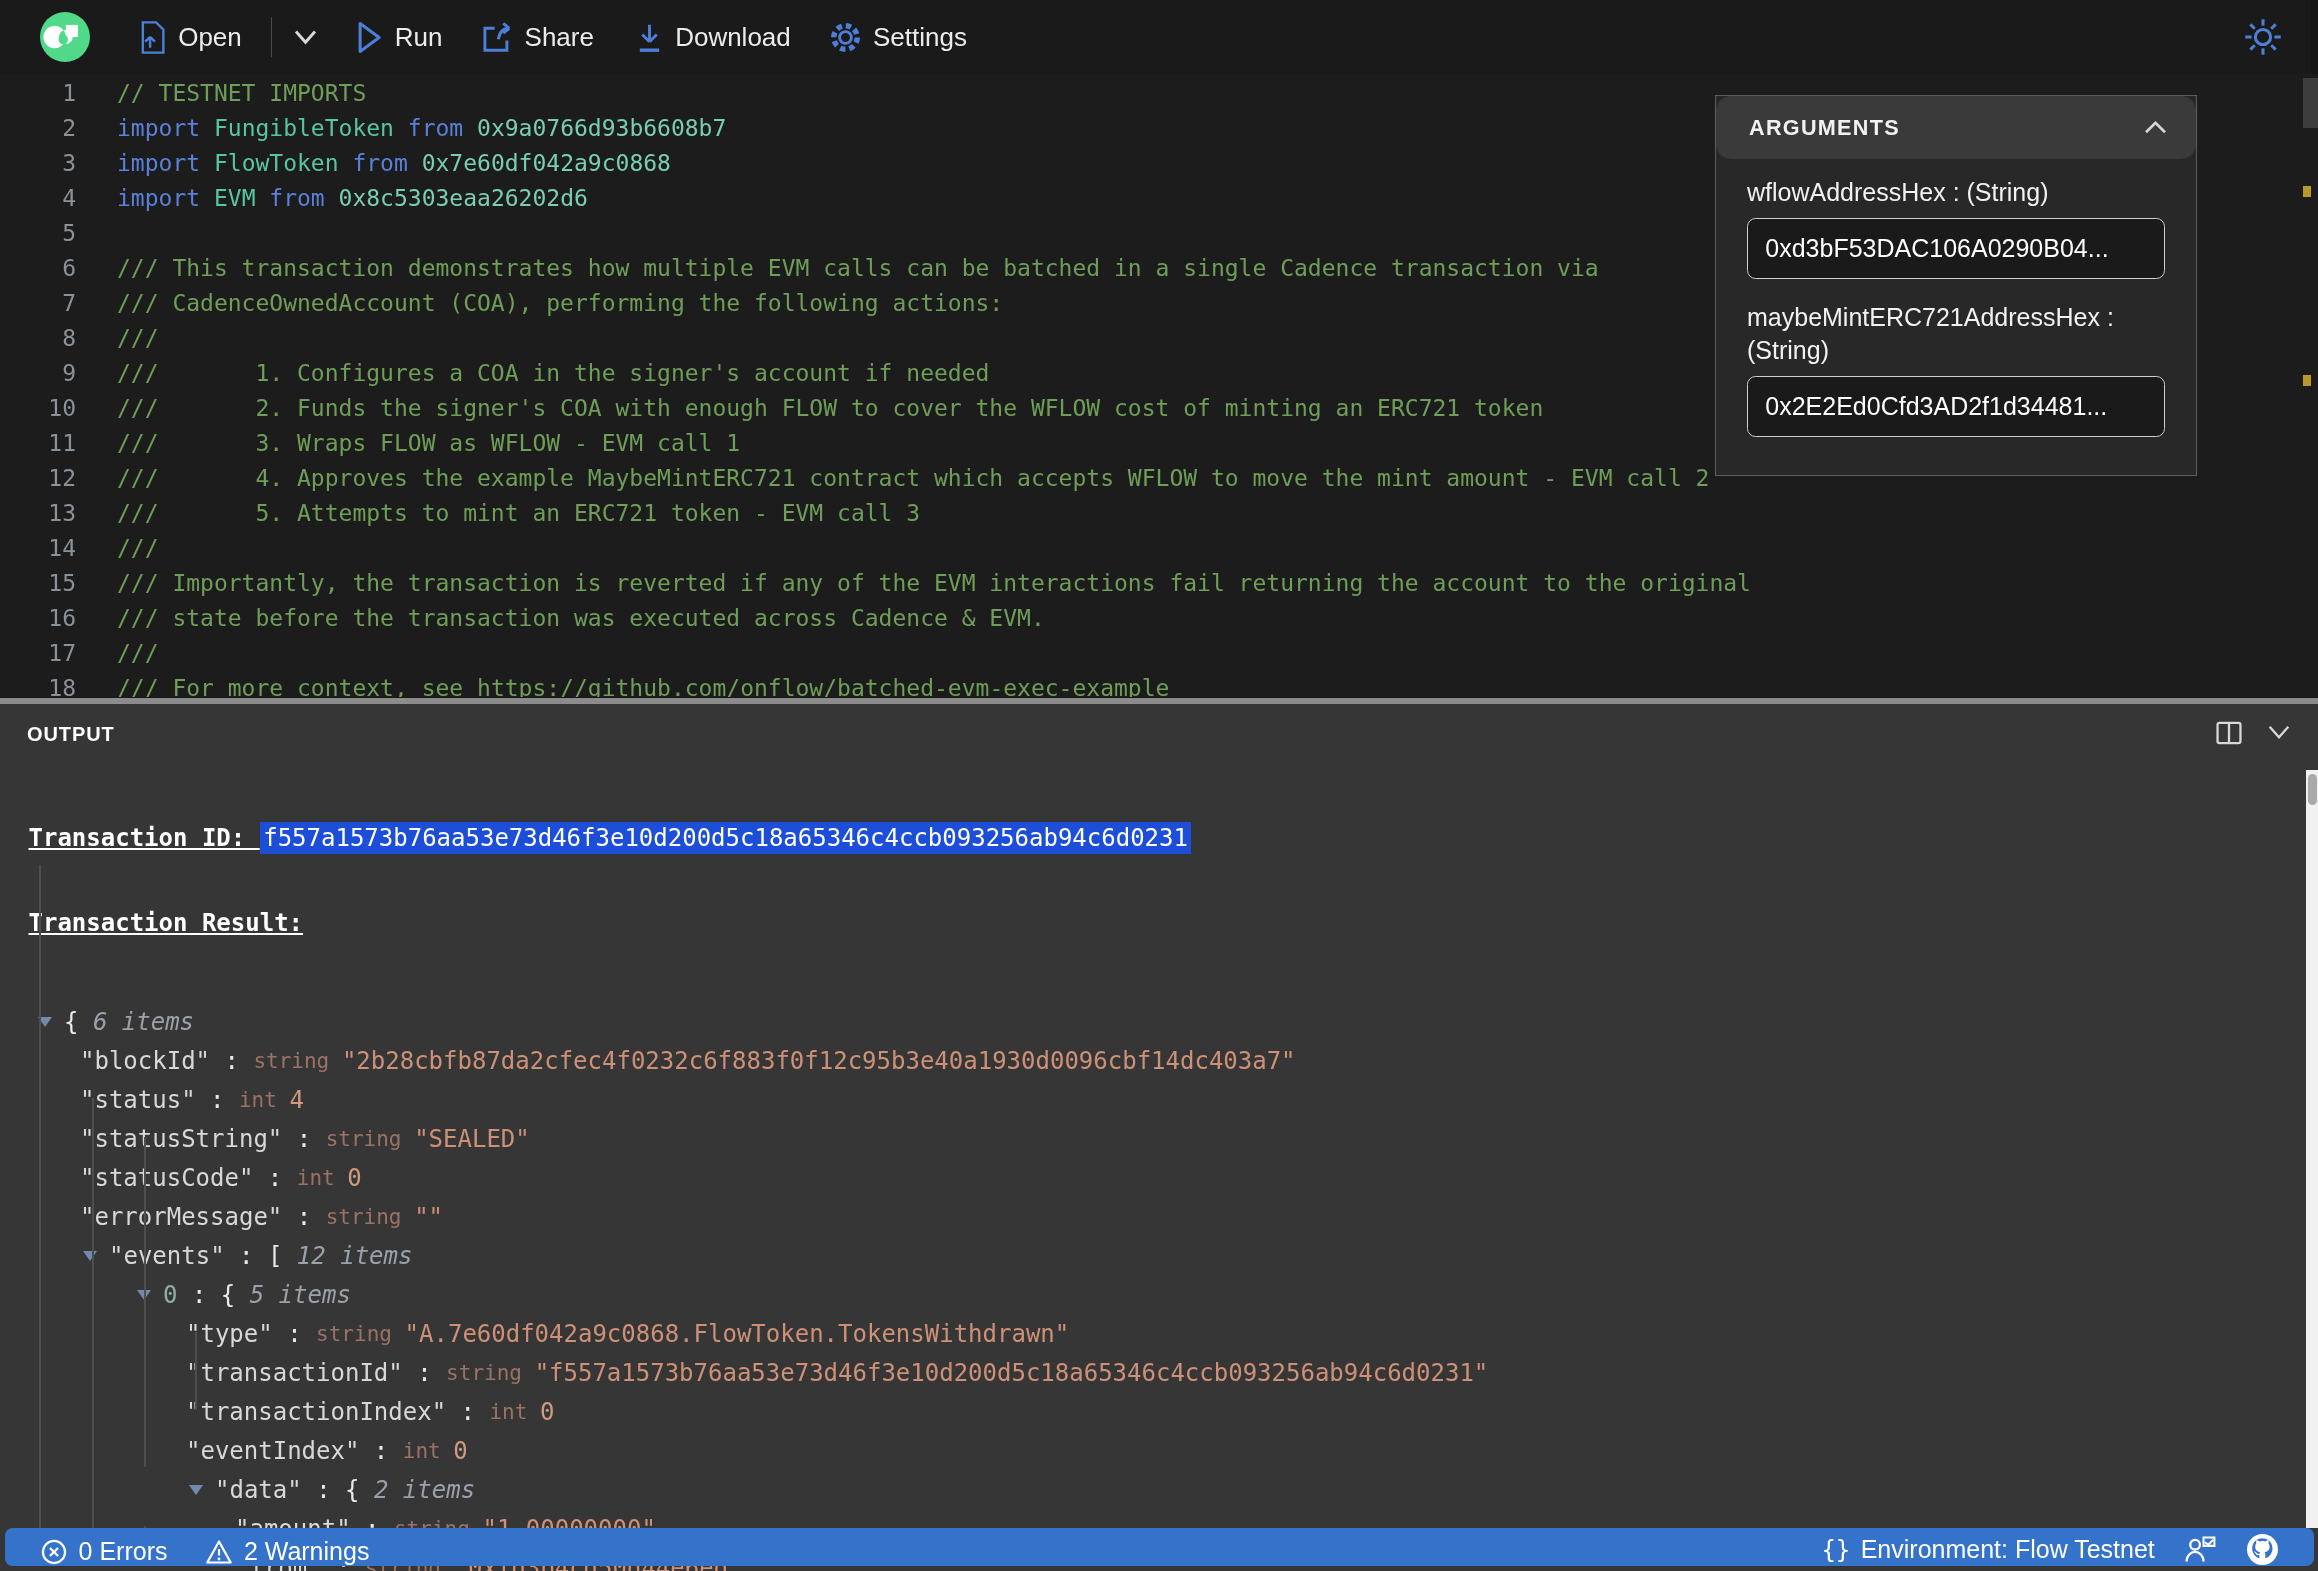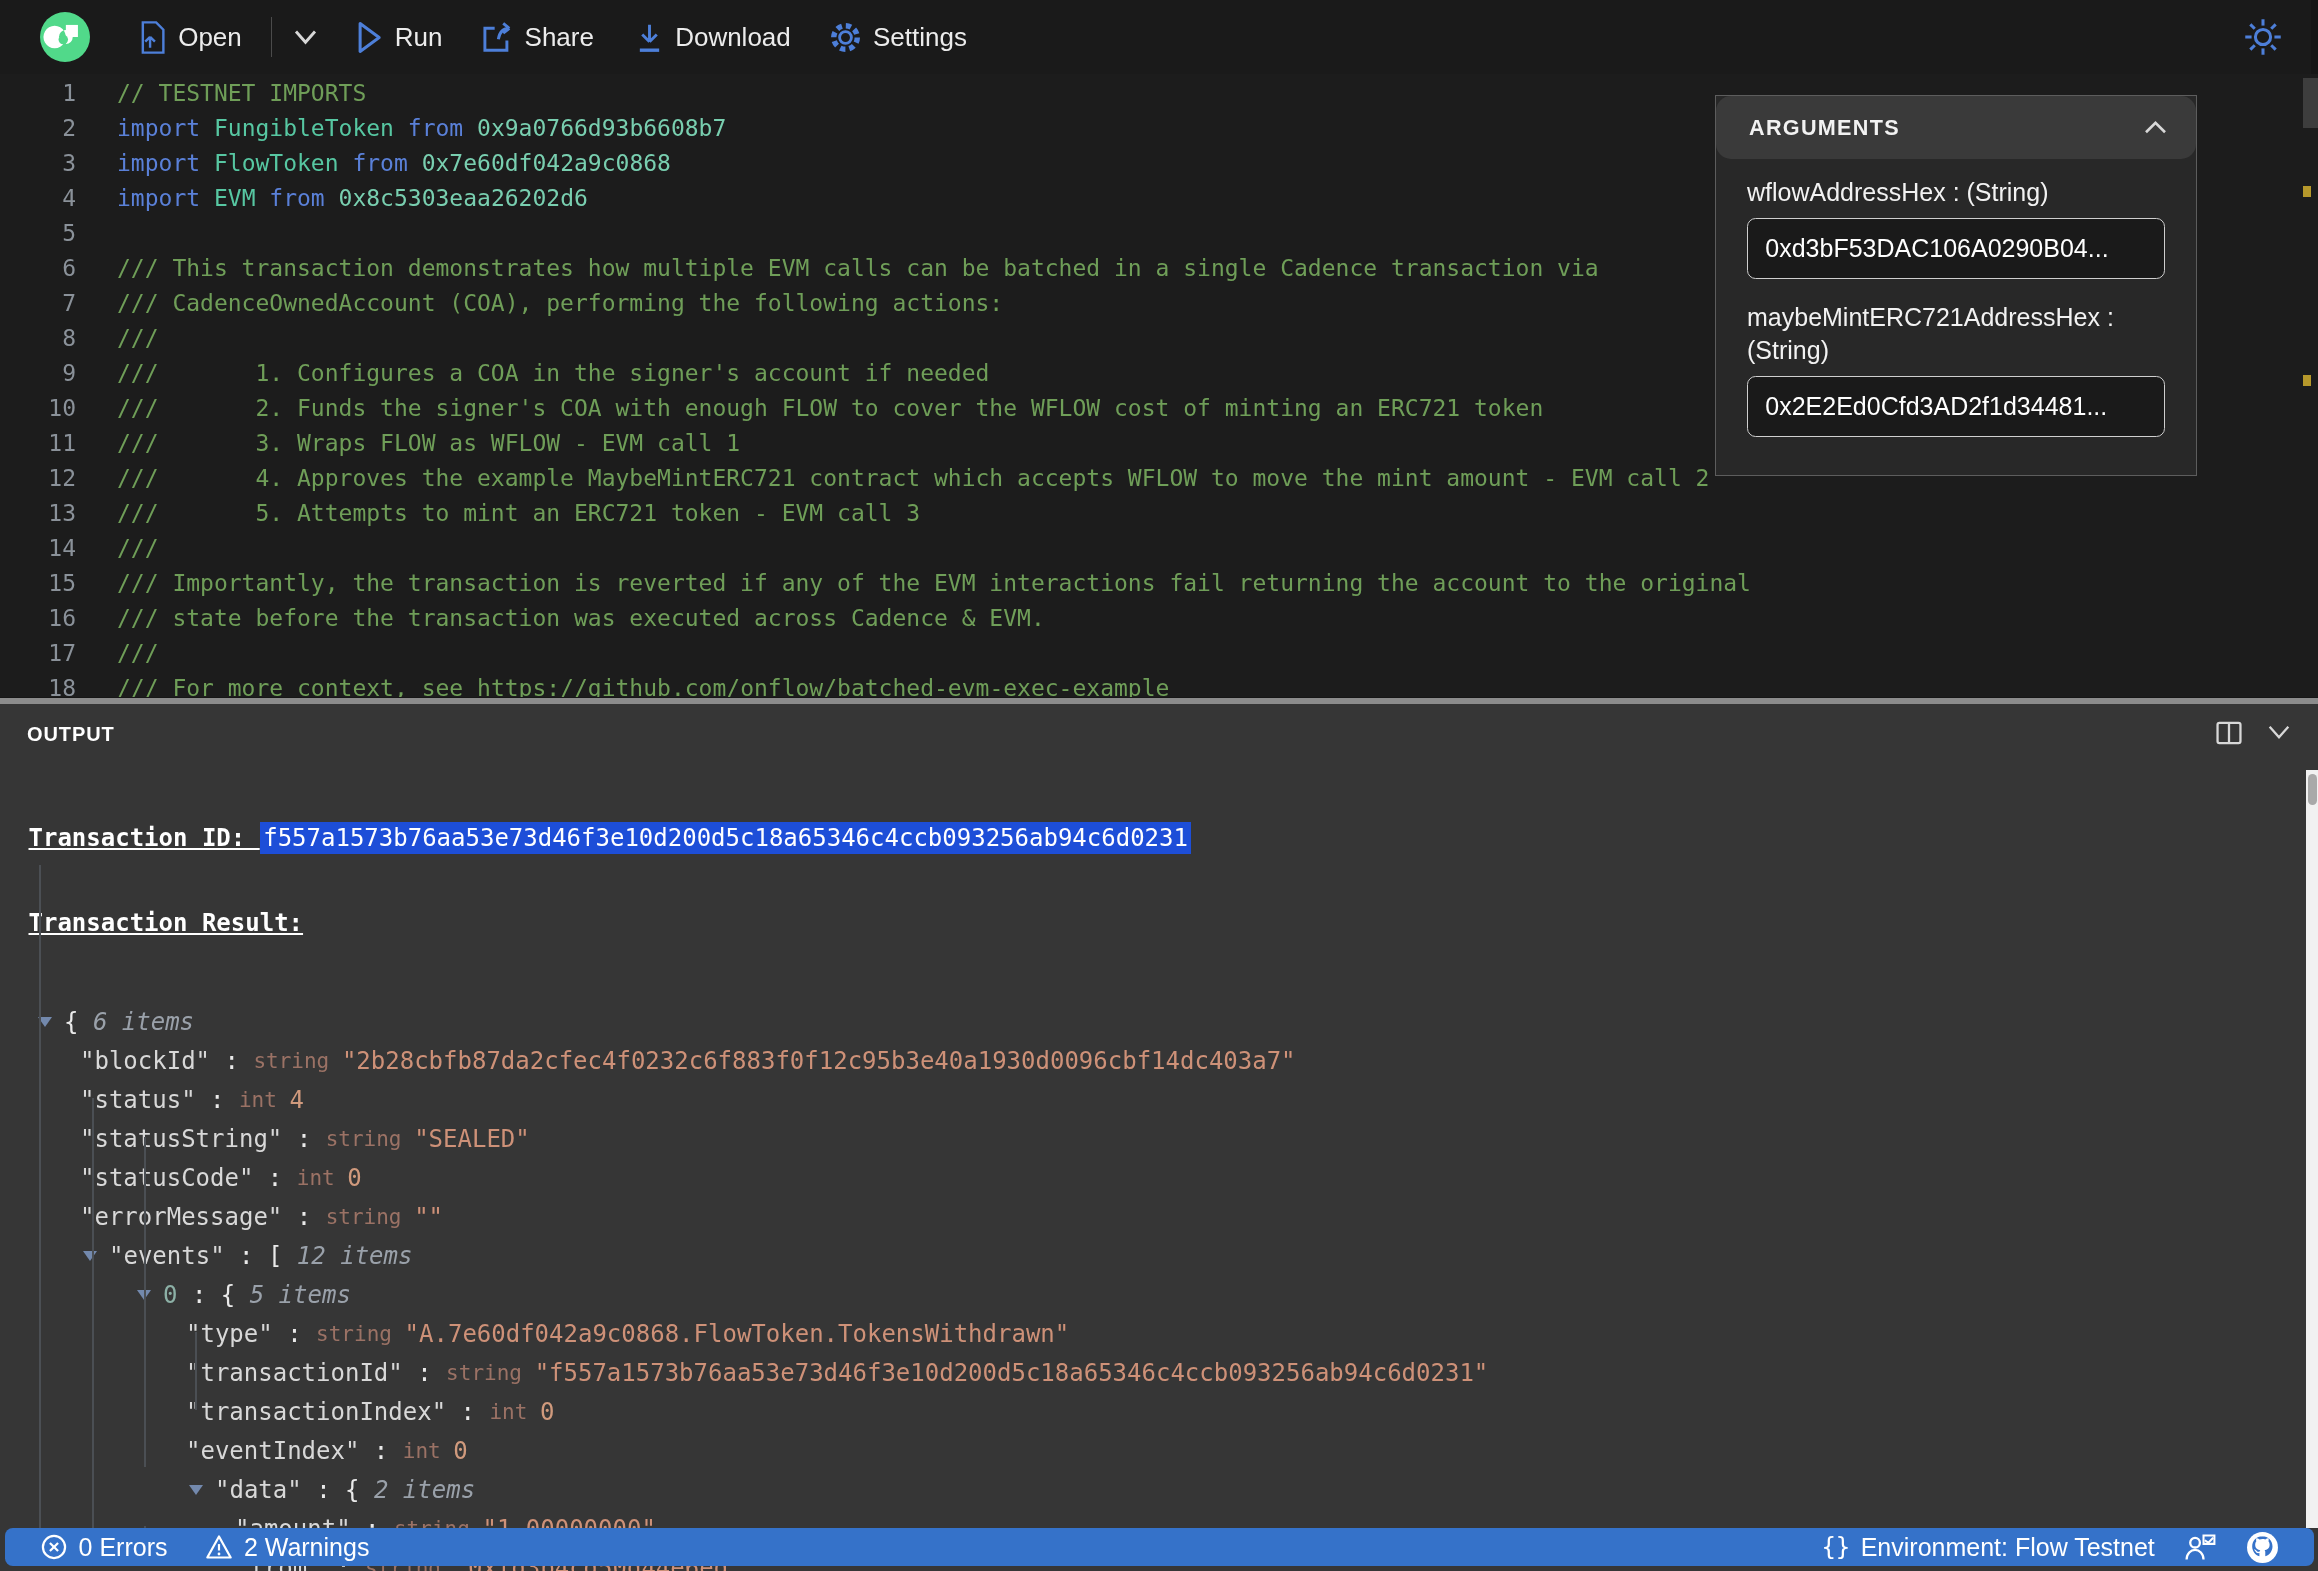--- a/index.html
+++ b/index.html
@@ -62,21 +62,21 @@
        border-top:10.4px solid #7389ad;margin-right:12px;flex:0 0 auto;}
   .j-k{color:#d8d8d8;} .j-p{color:#eaeaea;} .j-y{color:#9b7265;font-size:21px;}
   .j-v{color:#ce9178;} .j-n{color:#d09a7d;}
   .j-i{color:#9aa1aa;font-style:italic;} .j-x{color:#8cb0a6;}
   .guide{position:absolute;width:1.7px;background:#4b4f54;}
   .out-scroll{position:absolute;top:66px;right:0;width:13px;height:758px;background:#f1f1f1;}
   .out-thumb{position:absolute;top:3.5px;left:1.7px;width:9.5px;height:31px;background:#a9a9a9;border-radius:5.2px;}
 
   
   .statusbar{position:absolute;left:5.2px;right:5.2px;top:1528px;height:38px;background:#3572c9;
-             border-radius:7.8px;display:flex;align-items:center;padding:0 35px;box-sizing:border-box;
+             border-radius:7.8px;display:flex;align-items:flex-end;padding:0 35px;box-sizing:border-box;
              z-index:20;font-size:25px;color:#ffffff;}
   .sb-item{display:flex;align-items:center;gap:10.4px;}
   .sb-gap{margin-left:38px;}
   .sb-right{margin-left:auto;display:flex;align-items:center;gap:29px;}
   .sb-braces{font-family:"DejaVu Sans Mono",monospace;font-size:24px;}
 </style>
 </head>
 <body>
 
 <div class="app">

